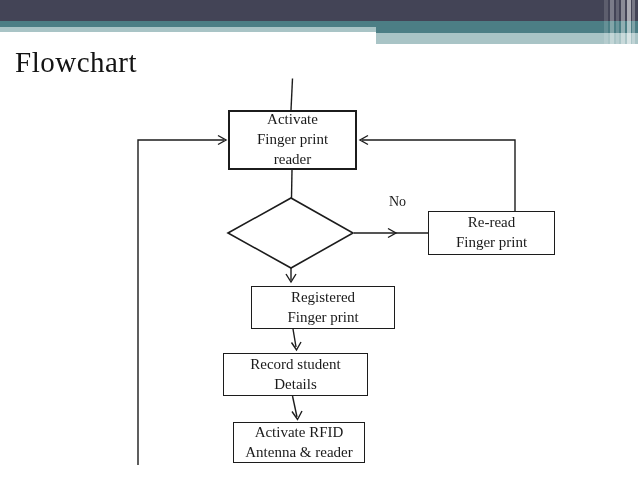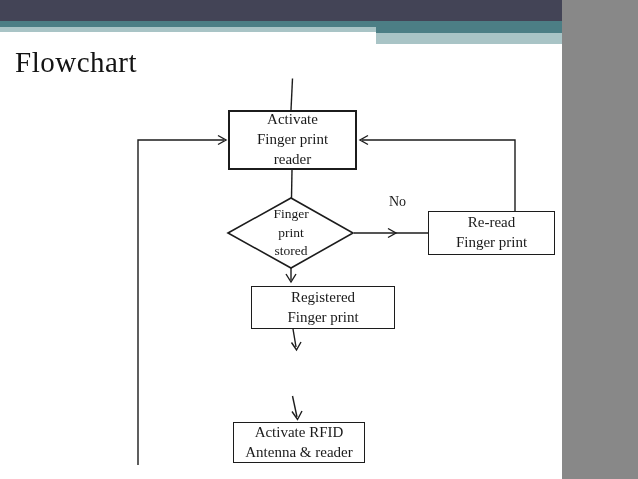--- a/index.html
+++ b/index.html
@@ -1,17 +1,17 @@
 <!DOCTYPE html>
 <html><head>
 <meta charset="utf-8">
 <style>
   html,body { margin:0; padding:0; background:#888; }
   .slide {
-    position:relative; width:562px; height:479px; background:#ffffff;
+    position:relative; width:638px; height:479px; background:#ffffff;
     overflow:hidden; font-family:"Liberation Serif", serif; color:#1a1a1a;
   }
   .abs { position:absolute; }
 
   
   .bar-dark   { left:0;   top:0;  width:638px; height:21px; background:#434456; }
   .bar-teal   { left:0;   top:21px; width:638px; height:6px; background:#4C7E85; }
   .bar-light-left { left:0; top:27px; width:376px; height:5px; background:#A9C4C6; }
   .bar-teal-right  { left:376px; top:21px; width:262px; height:12px; background:#4C7E85; }
   .bar-light-right { left:376px; top:33px; width:262px; height:11px; background:#A9C4C6; }
@@ -106,29 +106,28 @@
     </g>
 
     <polygon points="228,233 291,198 353,233 291,268" fill="#ffffff" stroke="#1c1c1c" stroke-width="1.6"></polygon>
   </svg>
 
 
   <div class="node node-activate">Activate
 Finger print
 reader</div>
 
-  <div class="abs diamond-label">Finger
-print
-stored</div>
 
   <div class="abs edge-label">No</div>
 
   <div class="node node-reread">Re-read
 Finger print</div>
 
   <div class="node node-registered">Registered
 Finger print</div>
 
+  <div class="node node-record">Record student
+Details</div>
 
   <div class="node node-rfid">Activate RFID
 Antenna &amp; reader</div>
 
 </div>
 
 </body></html>

